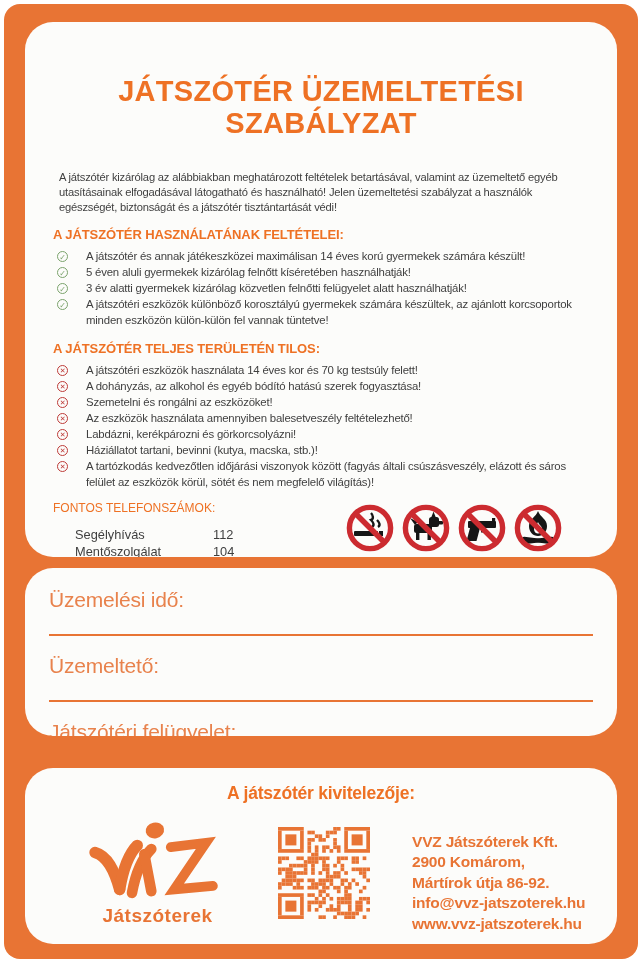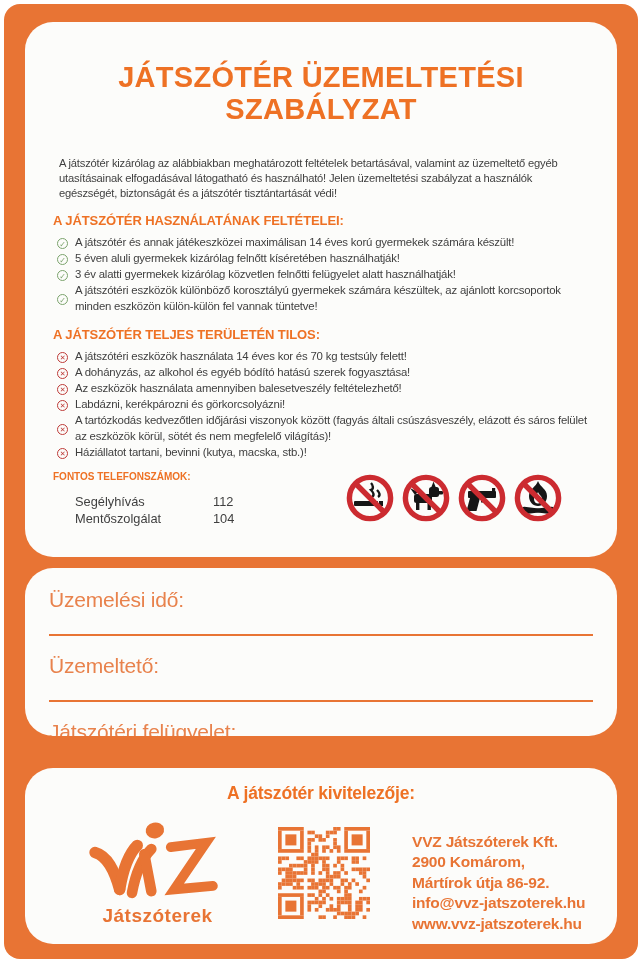--- a/index.html
+++ b/index.html
@@ -20,58 +20,58 @@
   }
   .sheet{
     position:absolute;left:4px;top:4px;right:4px;bottom:4px;
     background:var(--accent_orange);
     border-radius:16px;
   }
   .card{
     position:absolute;left:21px;right:21px;
     background:#FCFCFA;border-radius:28px;overflow:hidden;
   }
-  .card-rules{top:18px;height:535px;padding:40px 22px 0 22px;}
+  .card-rules{top:18px;height:535px;padding:54px 22px 0 22px;}
   .card-fill{top:564px;height:168px;padding:20px 24px 0 24px;}
   .card-contractor{top:764px;height:176px;padding:15px 20px 0 20px;}
 
   .poster-title{
     text-align:center;color:var(--title_orange);
     font-size:29px;font-weight:700;letter-spacing:.3px;
     line-height:1.1;
   }
   .intro{
     margin:30px 8px 0 12px;
     font-size:11.2px;line-height:1.33;letter-spacing:-.2px;
     color:var(--body_text);
   }
   .sec-head{
     margin:13px 0 0 6px;
     color:var(--title_orange);font-size:13px;font-weight:700;
     letter-spacing:-.1px;
   }
   ul.rule-list{list-style:none;margin:7px 0 0 10px;}
   ul.rule-list li{
-    display:flex;gap:7px;align-items:center;
+    display:flex;gap:18px;align-items:flex-start;
     font-size:11.4px;line-height:1.36;letter-spacing:-.2px;
     margin-bottom:.5px;
   }
   .bullet{
     flex:0 0 auto;width:11px;height:11px;margin-top:1.5px;
     border-radius:50%;text-align:center;
     font-family:"DejaVu Sans",sans-serif;
   }
   .bullet-ok{border:1.4px solid var(--check_green);color:var(--check_green);}
   .bullet-ok::before{content:"✓";font-size:8px;line-height:11px;font-weight:700;display:block;}
   .bullet-no{border:1.4px solid var(--bullet_red);color:var(--bullet_red);}
   .bullet-no::before{content:"✕";font-size:7px;line-height:11px;font-weight:700;display:block;}
 
   .bottom-row{display:flex;margin-top:11px;}
   .phones{margin-left:6px;width:270px;}
-  .phones-head{color:var(--title_orange);font-size:10px;font-weight:700;}
+  .phones-head{color:var(--title_orange);font-size:12px;font-weight:400;}
   .phone-table{margin:11px 0 0 22px;}
   .phone-row{display:flex;font-size:12.8px;line-height:17px;gap:16px;}
   .phone-label{width:122px;}
   .signs{
     display:grid;grid-template-columns:repeat(4,50px);
     gap:5px 6px;margin-left:22px;margin-top:2px;
   }
   svg.sign{width:50px;height:50px;display:block;}
   svg.sign .pict{fill:#161616;}
   svg.sign .pict-stroke{fill:none;stroke:#161616;stroke-width:2.4px;}
@@ -144,33 +144,37 @@
       <li>
           <span class="bullet bullet-no"></span>
           <span>A játszótéri eszközök használata 14 éves kor és 70 kg testsúly felett!</span>
         </li>
       <li>
           <span class="bullet bullet-no"></span>
           <span>A dohányzás, az alkohol és egyéb bódító hatású szerek fogyasztása!</span>
         </li>
       <li>
           <span class="bullet bullet-no"></span>
+          <span>Szemetelni és rongálni az eszközöket!</span>
+        </li>
+      <li>
+          <span class="bullet bullet-no"></span>
           <span>Az eszközök használata amennyiben balesetveszély feltételezhető!</span>
         </li>
       <li>
           <span class="bullet bullet-no"></span>
           <span>Labdázni, kerékpározni és görkorcsolyázni!</span>
         </li>
       <li>
           <span class="bullet bullet-no"></span>
+          <span>Háziállatot tartani, bevinni (kutya, macska, stb.)!</span>
+        </li>
+      <li>
+          <span class="bullet bullet-no"></span>
           <span>A tartózkodás kedvezőtlen időjárási viszonyok között (fagyás általi csúszásveszély, elázott és sáros felület az eszközök körül, sötét és nem megfelelő világítás)!</span>
-        </li>
-      <li>
-          <span class="bullet bullet-no"></span>
-          <span>Háziállatot tartani, bevinni (kutya, macska, stb.)!</span>
         </li>
     </ul>
 
     <div class="bottom-row">
       <div class="phones">
         <div class="phones-head">FONTOS TELEFONSZÁMOK:</div>
         <div class="phone-table">
           <div class="phone-row">
             <span class="phone-label">Segélyhívás</span>
             <span class="phone-number">112</span>

